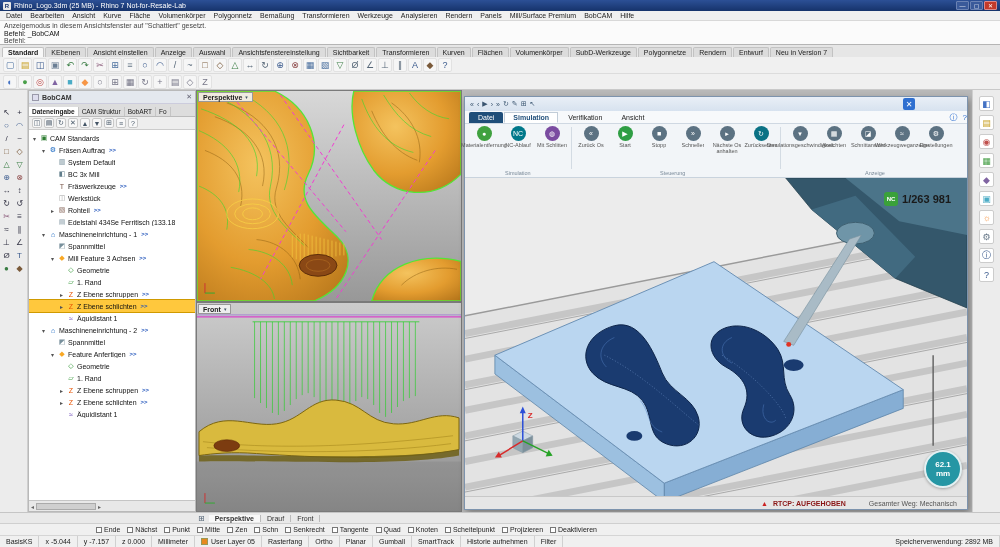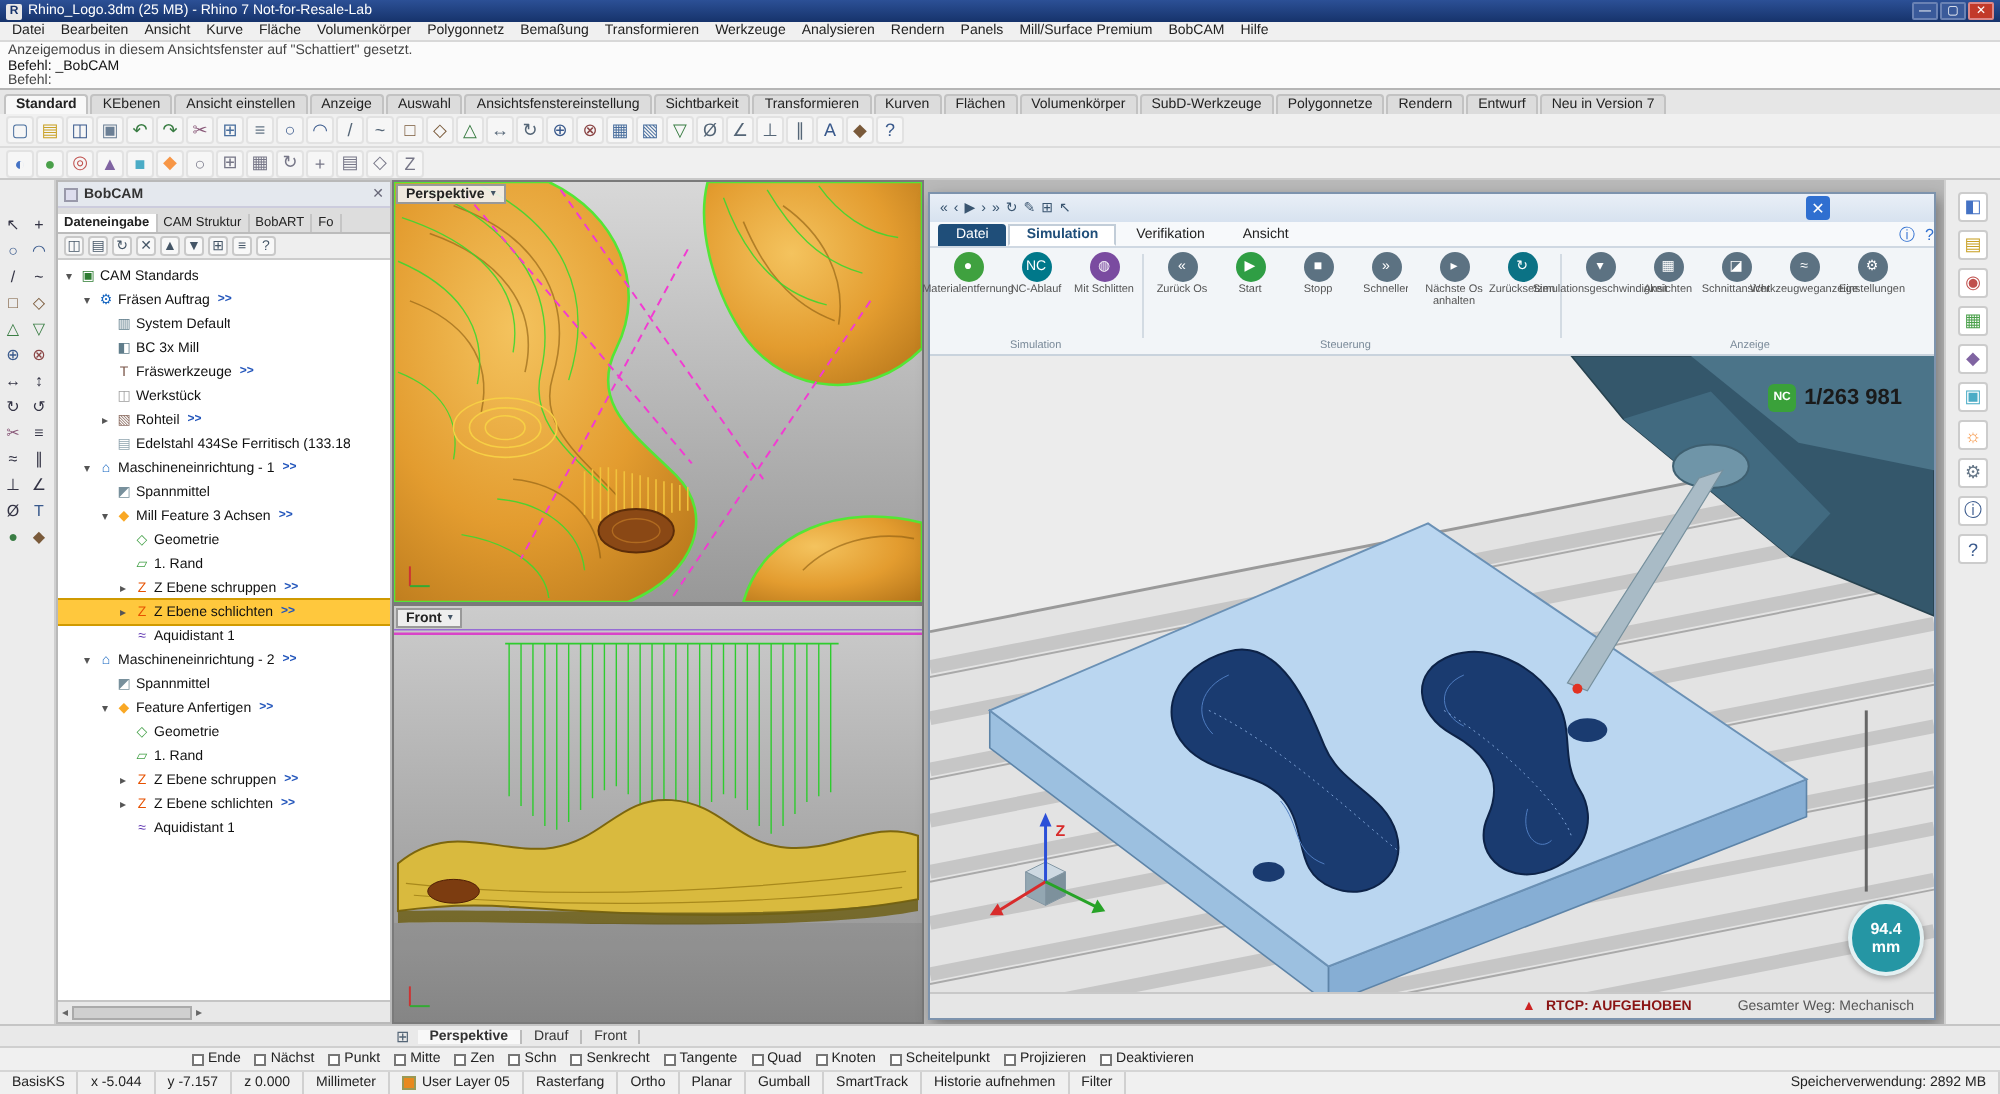--- a/index.html
+++ b/index.html
@@ -643,21 +643,21 @@
       <line x1="58" y1="267" x2="84" y2="280" stroke="#27a327" stroke-width="1.5"></line>
       <polygon points="88,282 81,283 84,276" fill="#27a327"></polygon>
       <text x="63" y="244" font-size="8" font-weight="bold" fill="#d82b2b">Z</text>
       <line x1="470" y1="180" x2="470" y2="272" stroke="#666" stroke-width="1.5"></line>
     </svg>
     <div class="sim-counter">
       <span class="nc-chip" style="background: rgb(58, 161, 58);">NC</span>
       <span class="cntval">1/263 981</span>
     </div>
     <div class="dist-badge" style="background: rgb(37, 150, 164);">
-      <span>94.4</span>
+      <span>62.1</span>
       <span>mm</span>
     </div>
   </div>
   <div class="sim-status">
     <span class="sp1"></span>
     <span class="rtcp-ico" style="color: rgb(204, 34, 34);">▲</span>
     <span class="rtcp-txt">RTCP: AUFGEHOBEN</span>
     <span class="totalway">Gesamter Weg: Mechanisch</span>
   </div>
 </div>

